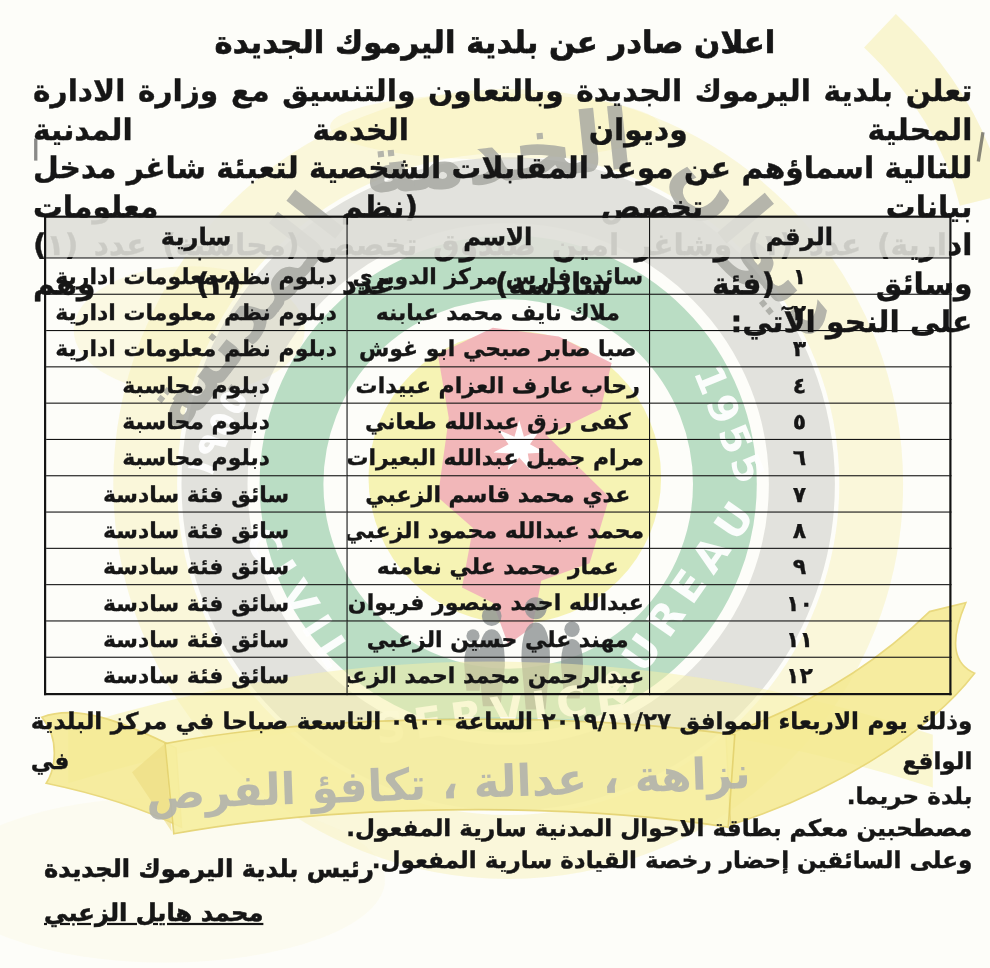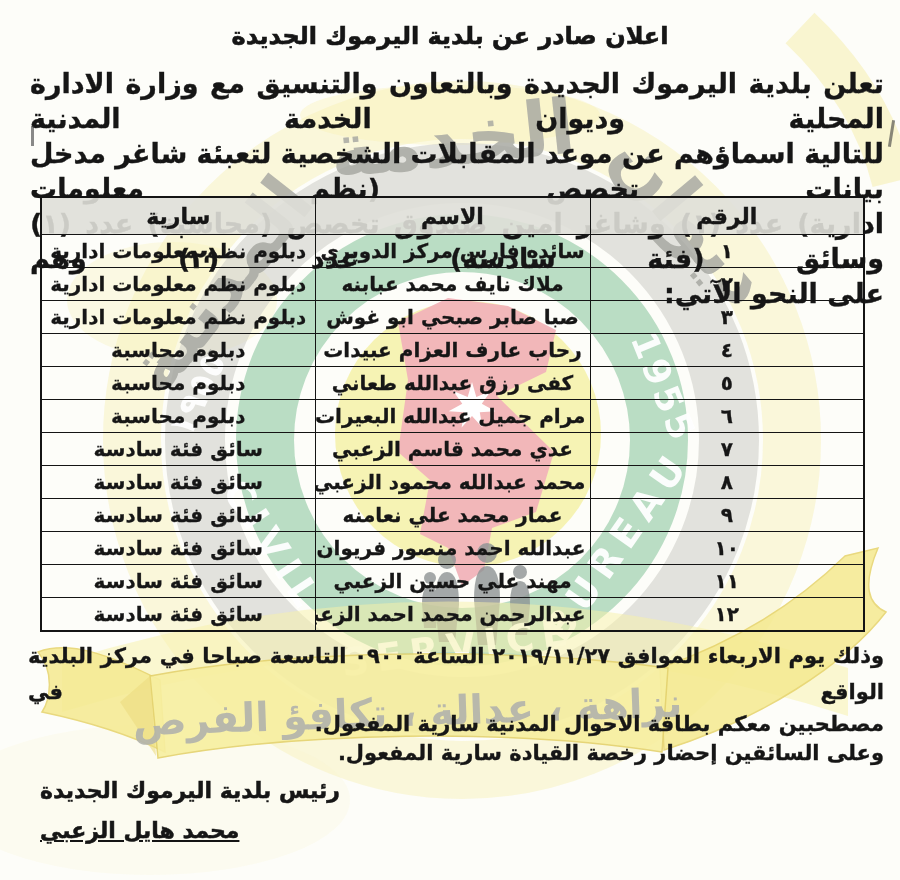--- a/index.html
+++ b/index.html
@@ -6,21 +6,21 @@
   .page{
     position:relative;width:900px;height:880px;overflow:hidden;
     background:#fdfdf9;
     font-family:"DejaVu Sans",sans-serif;
     font-weight:bold;color:#161616;direction:rtl;
   }
   .layer-wm{position:absolute;inset:0;z-index:0;}
   .layer-content{position:absolute;inset:0;z-index:1;}
   .doc-title{
     position:absolute;top:22px;right:0;left:0;text-align:center;
-    font-size:24px;-webkit-text-stroke:.6px #121212;letter-spacing:0;
+    font-size:28px;-webkit-text-stroke:.6px #121212;letter-spacing:0;
   }
   .intro{position:absolute;top:66px;right:16px;left:30px;font-size:27px;line-height:35px;-webkit-text-stroke:.35px #181818;}
   .jline{text-align:justify;text-align-last:justify;}
   .rline{text-align:right;}
   table.candidates{
     position:absolute;top:196px;right:35px;width:823px;
     border-collapse:collapse;table-layout:fixed;
     border:2.5px solid #141414;
   }
   table.candidates th,table.candidates td{
@@ -181,20 +181,21 @@
         <tr>
           <td class="c-num">١٢</td>
           <td>عبدالرحمن محمد احمد الزعبي</td>
           <td>سائق فئة سادسة</td>
         </tr>
       </tbody>
     </table>
 
     <div class="footer">
       <div class="f1 jline">وذلك يوم الاربعاء الموافق ٢٠١٩/١١/٢٧ الساعة ٠٩٠٠ التاسعة صباحا في مركز البلدية الواقع في</div>
+      <div class="fx rline">بلدة حريما.</div>
       <div class="fx rline">مصطحبين معكم بطاقة الاحوال المدنية سارية المفعول.</div>
       <div class="fx rline">وعلى السائقين إحضار رخصة القيادة سارية المفعول.</div>
     </div>
 
     <div class="sig sig1">رئيس بلدية اليرموك الجديدة</div>
     <div class="sig sig2">محمد هايل الزعبي</div>
 
     <div class="artifact art-left"></div>
     <div class="artifact art-right"></div>
   </div>

